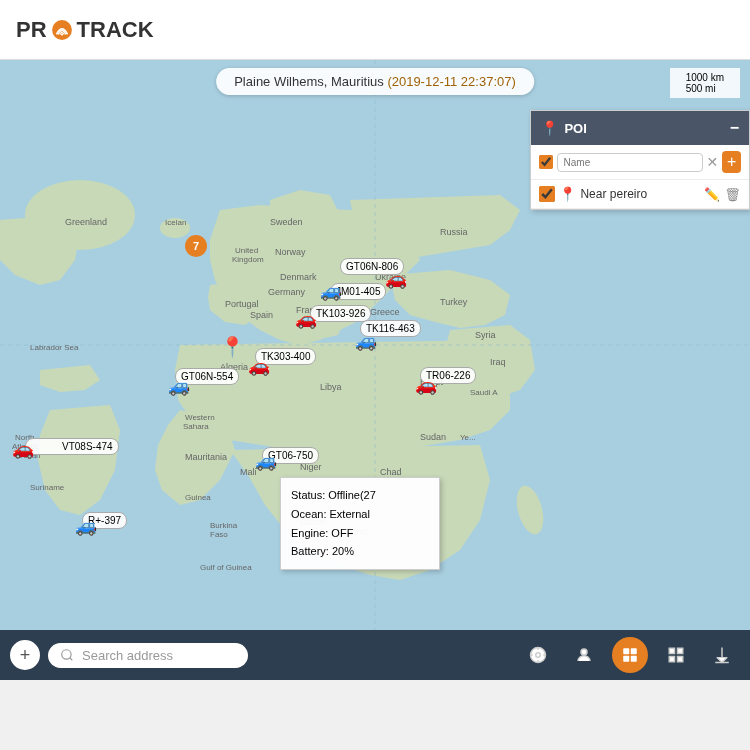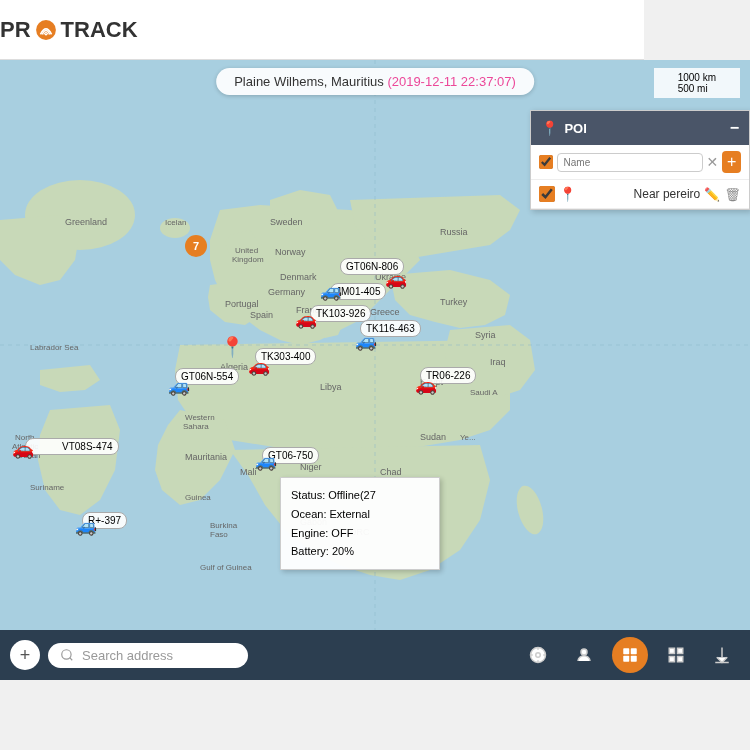--- a/index.html
+++ b/index.html
@@ -6,26 +6,26 @@
     body {
       width: 750px;
       height: 750px;
       font-family: Arial, sans-serif;
       background: #f0f0f0;
       overflow: hidden;
     }
 
     
     #header {
-      width: 644px;
+      width: 750px;
       height: 60px;
       background: #fff;
       display: flex;
       align-items: center;
-      padding: 0 0;
+      padding: 0 16px;
       border-bottom: 1px solid #ddd;
     }
 
     .logo-container {
       display: flex;
       align-items: center;
       gap: 4px;
     }
 
     .logo-icon {
@@ -59,30 +59,30 @@
       border-radius: 20px;
       padding: 6px 18px;
       font-size: 13px;
       color: #333;
       white-space: nowrap;
       z-index: 10;
       box-shadow: 0 1px 4px rgba(0,0,0,0.2);
     }
 
     .location-date {
-      color: #ec4899;
+      color: #a16207;
     }
 
     
     #scale-bar {
       position: absolute;
       top: 8px;
       right: 10px;
       background: rgba(255,255,255,0.85);
-      padding: 4px 24px;
+      padding: 4px 16px;
       font-size: 10px;
       z-index: 10;
     }
 
     
     #poi-panel {
       position: absolute;
       top: 50px;
       right: 0;
       width: 220px;
@@ -172,21 +172,20 @@
 
     .poi-item-pin {
       color: #e74c3c;
       font-size: 14px;
     }
 
     .poi-item-label {
       flex: 1;
       font-size: 12px;
       color: #333;
-      text-align: right;
     }
 
     .poi-item-actions {
       display: flex;
       gap: 4px;
     }
 
     .poi-action-btn {
       background: none;
       border: none;

